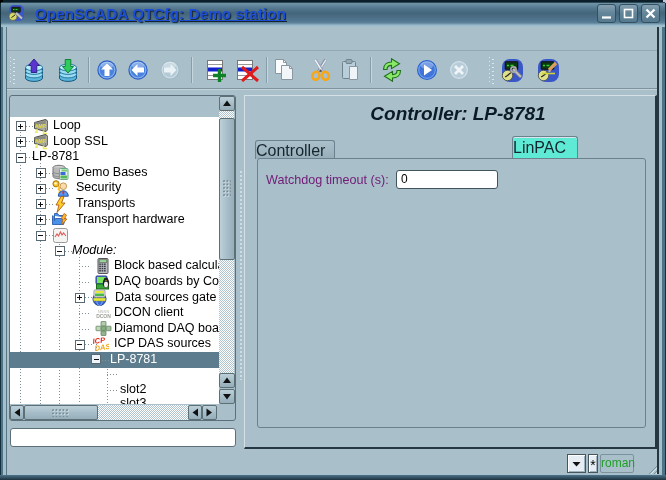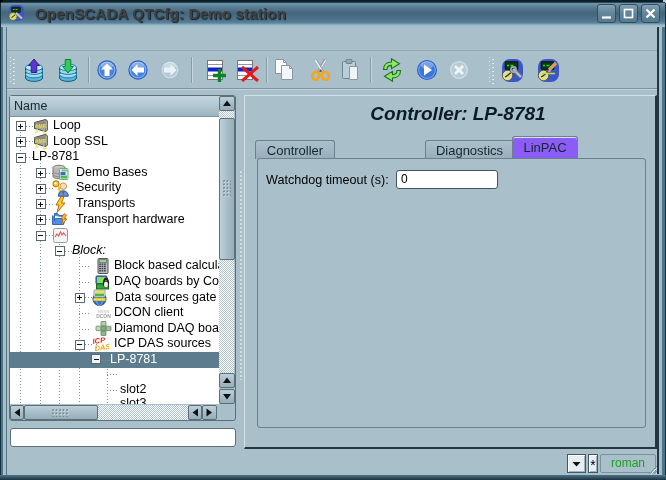--- a/index.html
+++ b/index.html
@@ -1,21 +1,21 @@
 <!DOCTYPE html>
 <html><head><meta charset="utf-8"><style>
 html,body{margin:0;padding:0}
 #win{position:relative;width:666px;height:480px;background:#a9c0cb;overflow:hidden;
 font-family:"Liberation Sans",sans-serif;}
 .abs{position:absolute}
 
 #tbar{left:0;top:0;width:666px;height:27px;
 background:linear-gradient(180deg,#0b1f2a 0,#0c212c 2px,#6f93a6 3.5px,#557990 8px,#44657a 13px,#527791 21px,#5f8499 23px,#93b6c8 25px,#9fc0d0 26px,#a9c0cb 27px);}
-#ttext{left:35px;top:5px;font-size:15px;font-weight:bold;color:#404040;
-text-shadow:1px 1px 1px #14242e;letter-spacing:0.2px;}
+#ttext{left:35px;top:5px;font-size:15px;font-weight:bold;color:#1d4ed8;
+text-shadow:1px 1px 1px #14242e;letter-spacing:0.2px;text-decoration:underline;}
 .wbtn{top:4px;width:19px;height:19px;border-radius:3px;border:1px solid #32505f;
 background:linear-gradient(180deg,#86a2b2 0,#64869a 45%,#567a8f 100%);box-sizing:border-box;}
 
 #menu{left:0;top:27px;width:666px;height:23px;font-size:12px;color:#111;}
 #menu span{position:absolute;top:5px}
 #menu u{text-decoration-thickness:1px}
 #menusep{left:7px;top:50px;width:652px;height:1px;background:#93aab5}
 #tbsep1{left:7px;top:88px;width:652px;height:1px;background:#7d949f}
 #tbsep2{left:7px;top:89px;width:652px;height:1px;background:#c2d3db}
 .tsep{top:57px;width:1px;height:26px;background:#879da9;box-shadow:1px 0 0 #c6d6de}
@@ -47,30 +47,30 @@
 #splitdots{left:239px;top:170px;width:4px;height:210px;
 background-image:radial-gradient(circle at 2px 2px,#cfdde4 1px,rgba(0,0,0,0) 1.2px);background-size:4px 4px}
 
 #ledit{left:10px;top:428px;width:226px;height:19px;background:#fff;border:1px solid #5c707b;border-radius:3px;box-sizing:border-box}
 
 #rpanel{left:244px;top:95px;width:413px;height:354px;background:#a9c0cb;
 border-left:1px solid #d4e1e7;border-top:1px solid #d4e1e7;
 border-right:2px solid #243640;border-bottom:2px solid #243640;box-sizing:border-box}
 #rtitle{left:252px;top:103px;width:412px;text-align:center;font-size:19px;font-weight:bold;font-style:italic;color:#0b1b25}
 .tab{position:absolute;box-sizing:border-box;border:1px solid #6b828e;border-bottom:none;
-border-radius:3px 3px 0 0;font-size:13px;color:#16262f;text-align:center;
+border-radius:3px 3px 0 0;font-size:16px;color:#16262f;
 background:linear-gradient(180deg,#abc0ca 0,#97aeba 100%)}
-.tab.on{background:#8b5cf6;box-shadow:inset 0 1px 0 #d7e4ea}
+.tab.on{background:#5eead4;box-shadow:inset 0 1px 0 #d7e4ea}
 #pane{left:257px;top:158px;width:389px;height:270px;border:1px solid #6b828e;border-radius:3px;box-sizing:border-box}
-#wlabel{left:266px;top:173px;font-size:12.6px;color:#000000}
+#wlabel{left:266px;top:173px;font-size:12.6px;color:#701a75}
 #winput{left:396px;top:170px;width:102px;height:19px;background:#fff;border:1px solid #42545e;border-radius:3px;box-sizing:border-box;font-size:12px;line-height:17px;padding-left:4px;color:#000}
 
 #sbtn1{left:567px;top:454px;width:19px;height:19px;border:1px solid #46565e;box-sizing:border-box;background:#e7eef3;box-shadow:inset 1px 1px 0 #ffffff,inset -1px -1px 0 #9fb2bc}
 #sbtn2{left:588px;top:454px;width:10px;height:19px;border:1px solid #46565e;box-sizing:border-box;background:#e7eef3;box-shadow:inset 1px 1px 0 #ffffff,inset -1px -1px 0 #9fb2bc;font-size:14px;color:#000;text-align:center;line-height:21px}
-#sbrom{left:600px;top:454px;width:56px;height:19px;border:1px solid #7a929e;border-radius:2px;box-sizing:border-box;color:#1f9e25;font-size:12px;text-align:center;line-height:17px}
+#sbrom{left:600px;top:454px;width:34px;height:19px;border:1px solid #7a929e;border-radius:2px;box-sizing:border-box;color:#1f9e25;font-size:12px;text-align:center;line-height:17px}
 
 #bl1{left:0;top:2px;width:1px;height:473px;background:#14303c}
 #bl2{left:1px;top:27px;width:2px;height:448px;background:#4d7389}
 #bl3{left:3px;top:27px;width:3px;height:448px;background:#a4bfcc}
 #bl4{left:6px;top:27px;width:1px;height:448px;background:#5b7683}
 #br1{left:665px;top:2px;width:1px;height:473px;background:#14303c}
 #br2{left:662px;top:27px;width:3px;height:448px;background:#4d7389}
 #br3{left:659px;top:27px;width:3px;height:448px;background:#a4bfcc}
 #br4{left:657px;top:27px;width:2px;height:448px;background:#253741}
 #bb1{left:0;top:475px;width:666px;height:5px;background:linear-gradient(180deg,#4d7389 0,#1c333e 100%)}
@@ -207,21 +207,20 @@
     <rect x="6" y="4.5" width="11" height="6" fill="#0a3a10"></rect>
     <path d="M7 7.5h2M10.5 7.5h3" stroke="#3c3" stroke-width="1.5"></path>
     <circle cx="7.5" cy="17.5" r="5.2" fill="#dfe18a" stroke="#444" stroke-width="0.8"></circle>
     <path d="M7.5 17.5L10.8 14.7M7.5 17.5L5.2 19" stroke="#222" stroke-width="1.2"></path>
     <path d="M6 15.5 L19 15.5" stroke="#cdd33c" stroke-width="1.6"></path>
     <path d="M13 12 L20 5" stroke="#d8a05c" stroke-width="3.4"></path>
     <path d="M12 13.5l1-1.5 2 2z" fill="#e8c898"></path>
   </svg>
 
   <div class="abs" id="treeframe"></div>
-  <div class="abs" id="thead">Name</div>
   <div class="abs" id="tree">
       <div class="vg" style="left: 10px; top: 8.8px; height: 296.4px;"></div>
       <div class="vg" style="left: 30px; top: 40px; height: 265.2px;"></div>
       <div class="vg" style="left: 49px; top: 118px; height: 187.2px;"></div>
       <div class="vg" style="left: 69px; top: 133.6px; height: 171.6px;"></div>
       <div class="vg" style="left: 86px; top: 227.2px; height: 15.6px;"></div>
       <div class="vg" style="left: 97px; top: 242.8px; height: 62.4px;"></div>
       <div class="hg" style="left: 16px; top: 8.8px; width: 7px;"></div>
       <div class="eb p" style="left: 5.5px; top: 4.3px;">
         <i></i>
@@ -306,21 +305,21 @@
         <i></i>
       </div>
       <div style="position: absolute; left: 42px; top: 109.8px; width: 17px; height: 17px;"><svg width="17" height="17" viewBox="0 0 17 17">
           <rect x="1.5" y="1.5" width="14" height="14" rx="2" fill="#f4f4f2" stroke="#999"></rect>
           <path d="M3 10l2-3 1.5 2 2-4 1.5 3 1.5-2 2.5 3" fill="none" stroke="#e05858" stroke-width="1.1"></path>
         </svg></div>
       <div class="hg" style="left: 55px; top: 133.6px; width: 7px;"></div>
       <div class="eb" style="left: 44.5px; top: 129.1px;">
         <i></i>
       </div>
-      <div class="trow" style="left: 62px; top: 125.8px; font-style: italic;">Block:</div>
+      <div class="trow" style="left: 62px; top: 125.8px; font-style: italic;">Module:</div>
       <div class="hg" style="left: 69px; top: 149.2px; width: 10px;"></div>
       <div style="position: absolute; left: 85px; top: 141px; width: 17px; height: 17px;"><svg width="16" height="16" viewBox="0 0 16 16">
           <rect x="3" y="0.5" width="10" height="15" rx="1" fill="#b8bcc0" stroke="#555"></rect>
           <rect x="4.2" y="1.8" width="7.6" height="2.6" fill="#9ad89a" stroke="#444" stroke-width="0.5"></rect>
           <g fill="#3a3a46">
             <rect x="4.2" y="5.5" width="1.7" height="1.4"></rect>
             <rect x="6.6" y="5.5" width="1.7" height="1.4"></rect>
             <rect x="9" y="5.5" width="1.7" height="1.4"></rect>
             <rect x="4.2" y="7.7" width="1.7" height="1.4"></rect>
             <rect x="6.6" y="7.7" width="1.7" height="1.4"></rect>
@@ -431,21 +430,20 @@
       <path d="M10 7.5L4.5 3.5v8Z" fill="#111"></path>
     </svg>
 
   <div class="abs" id="splitdots"></div>
 
   <div class="abs" id="ledit"></div>
 
   <div class="abs" id="rpanel"></div>
   <div class="abs" id="rtitle">Controller: LP-8781</div>
   <div class="abs tab" style="left:255px;top:140px;width:80px;height:19px;line-height:19px">Controller</div>
-  <div class="abs tab" style="left:425px;top:140px;width:89px;height:19px;line-height:19px">Diagnostics</div>
   <div class="abs tab on" style="left:512px;top:136px;width:66px;height:23px;line-height:21px">LinPAC</div>
   <div class="abs" id="pane"></div>
   <div class="abs" id="wlabel">Watchdog timeout (s):</div>
   <div class="abs" id="winput">0</div>
 
   <div class="abs" id="sbtn1"><svg width="17" height="17">
         <path d="M4.5 7L8.5 11.5L12.5 7Z" fill="#111"></path>
       </svg></div>
   <div class="abs" id="sbtn2">*</div>
   <div class="abs" id="sbrom">roman</div>

